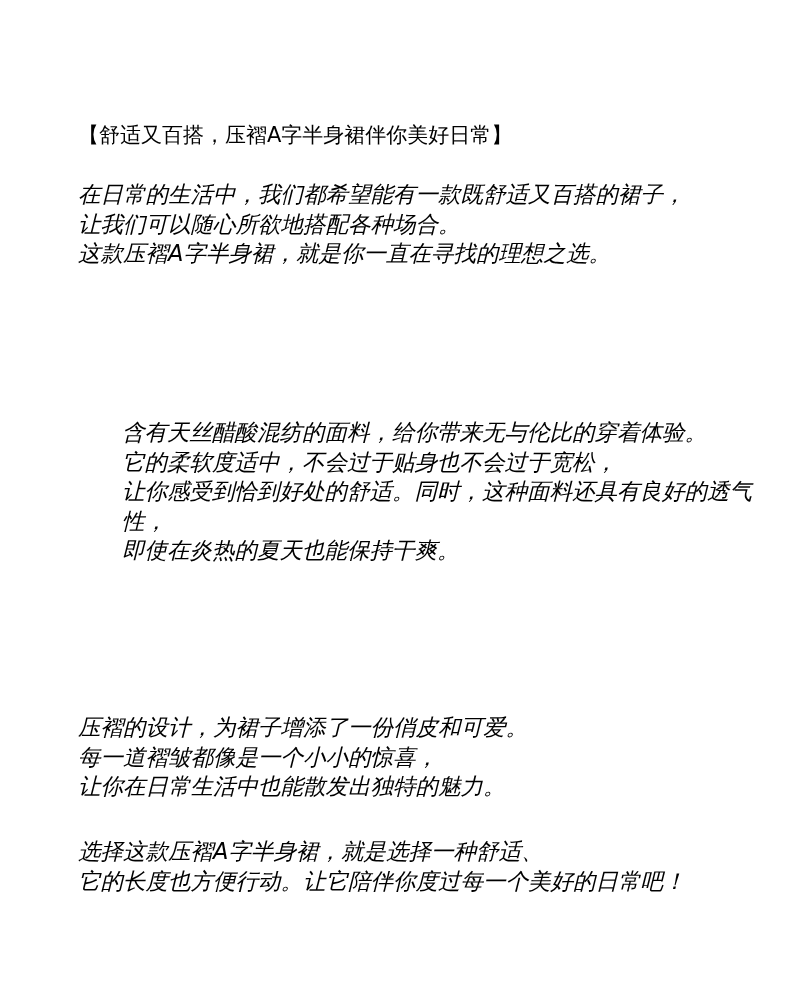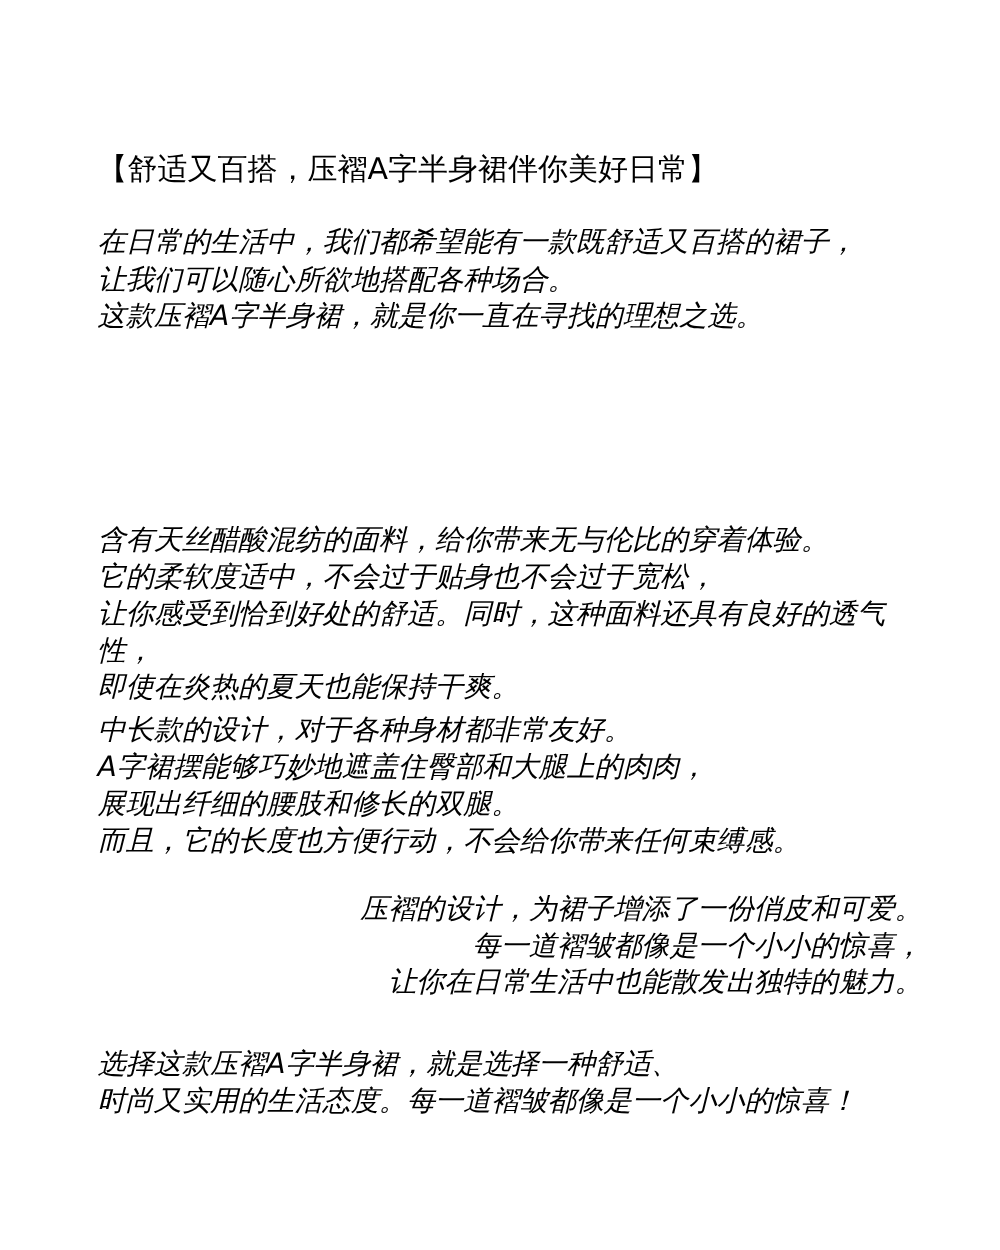--- a/index.html
+++ b/index.html
@@ -22,36 +22,36 @@
     width: 660px;
     font-size: 22.5px;
     line-height: 29.4px;
     letter-spacing: 0;
     color: #000000;
     white-space: pre-line;
   }
   .para h1 {
     margin: 0;
     padding: 0;
-    font-size: 24px;
+    font-size: 21px;
     line-height: 29.4px;
     font-weight: normal;
     white-space: pre-line;
   }
   .para p {
     margin: 0;
     padding: 0;
     white-space: pre-line;
     font-style: italic;
   }
   #para-intro   { top: 92px;  }
   #para-colors  { top: 249px; }
-  #para-fabric  { top: 389px; }
+  #para-fabric  { top: 389px; margin-left: 44px; }
   #para-length  { top: 541px; }
-  #para-pleats  { top: 684px; text-align: right; }
+  #para-pleats  { top: 684px; }
   #para-closing { top: 808px; }
 </style>
 </head>
 <body>
 
 <div id="page">
 
   <section class="para" id="para-intro">
     <h1>【舒适又百搭，压褶A字半身裙伴你美好日常】</h1>
     <p>在日常的生活中，我们都希望能有一款既舒适又百搭的裙子，
@@ -60,31 +60,25 @@
   </section>
 
 
   <section class="para" id="para-fabric">
     <p>含有天丝醋酸混纺的面料，给你带来无与伦比的穿着体验。
 它的柔软度适中，不会过于贴身也不会过于宽松，
 让你感受到恰到好处的舒适。同时，这种面料还具有良好的透气性，
 即使在炎热的夏天也能保持干爽。</p>
   </section>
 
-  <section class="para" id="para-length">
-    <p>中长款的设计，对于各种身材都非常友好。
-A字裙摆能够巧妙地遮盖住臀部和大腿上的肉肉，
-展现出纤细的腰肢和修长的双腿。
-而且，它的长度也方便行动，不会给你带来任何束缚感。</p>
-  </section>
 
   <section class="para" id="para-pleats">
     <p>压褶的设计，为裙子增添了一份俏皮和可爱。
 每一道褶皱都像是一个小小的惊喜，
 让你在日常生活中也能散发出独特的魅力。</p>
   </section>
 
   <section class="para" id="para-closing">
     <p>选择这款压褶A字半身裙，就是选择一种舒适、
-时尚又实用的生活态度。每一道褶皱都像是一个小小的惊喜！</p>
+它的长度也方便行动。让它陪伴你度过每一个美好的日常吧！</p>
   </section>
 
 </div>
 
 </body></html>

